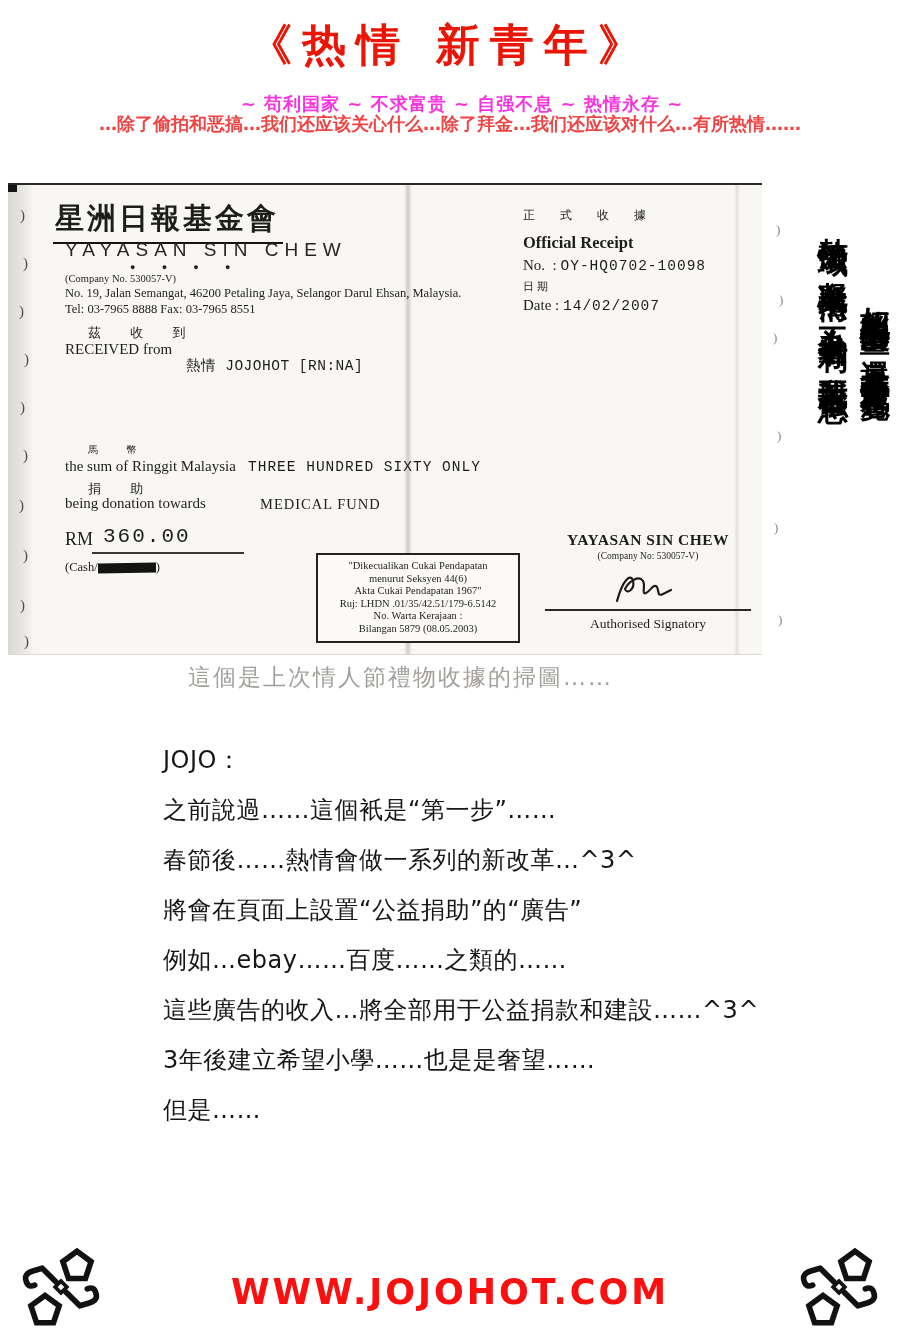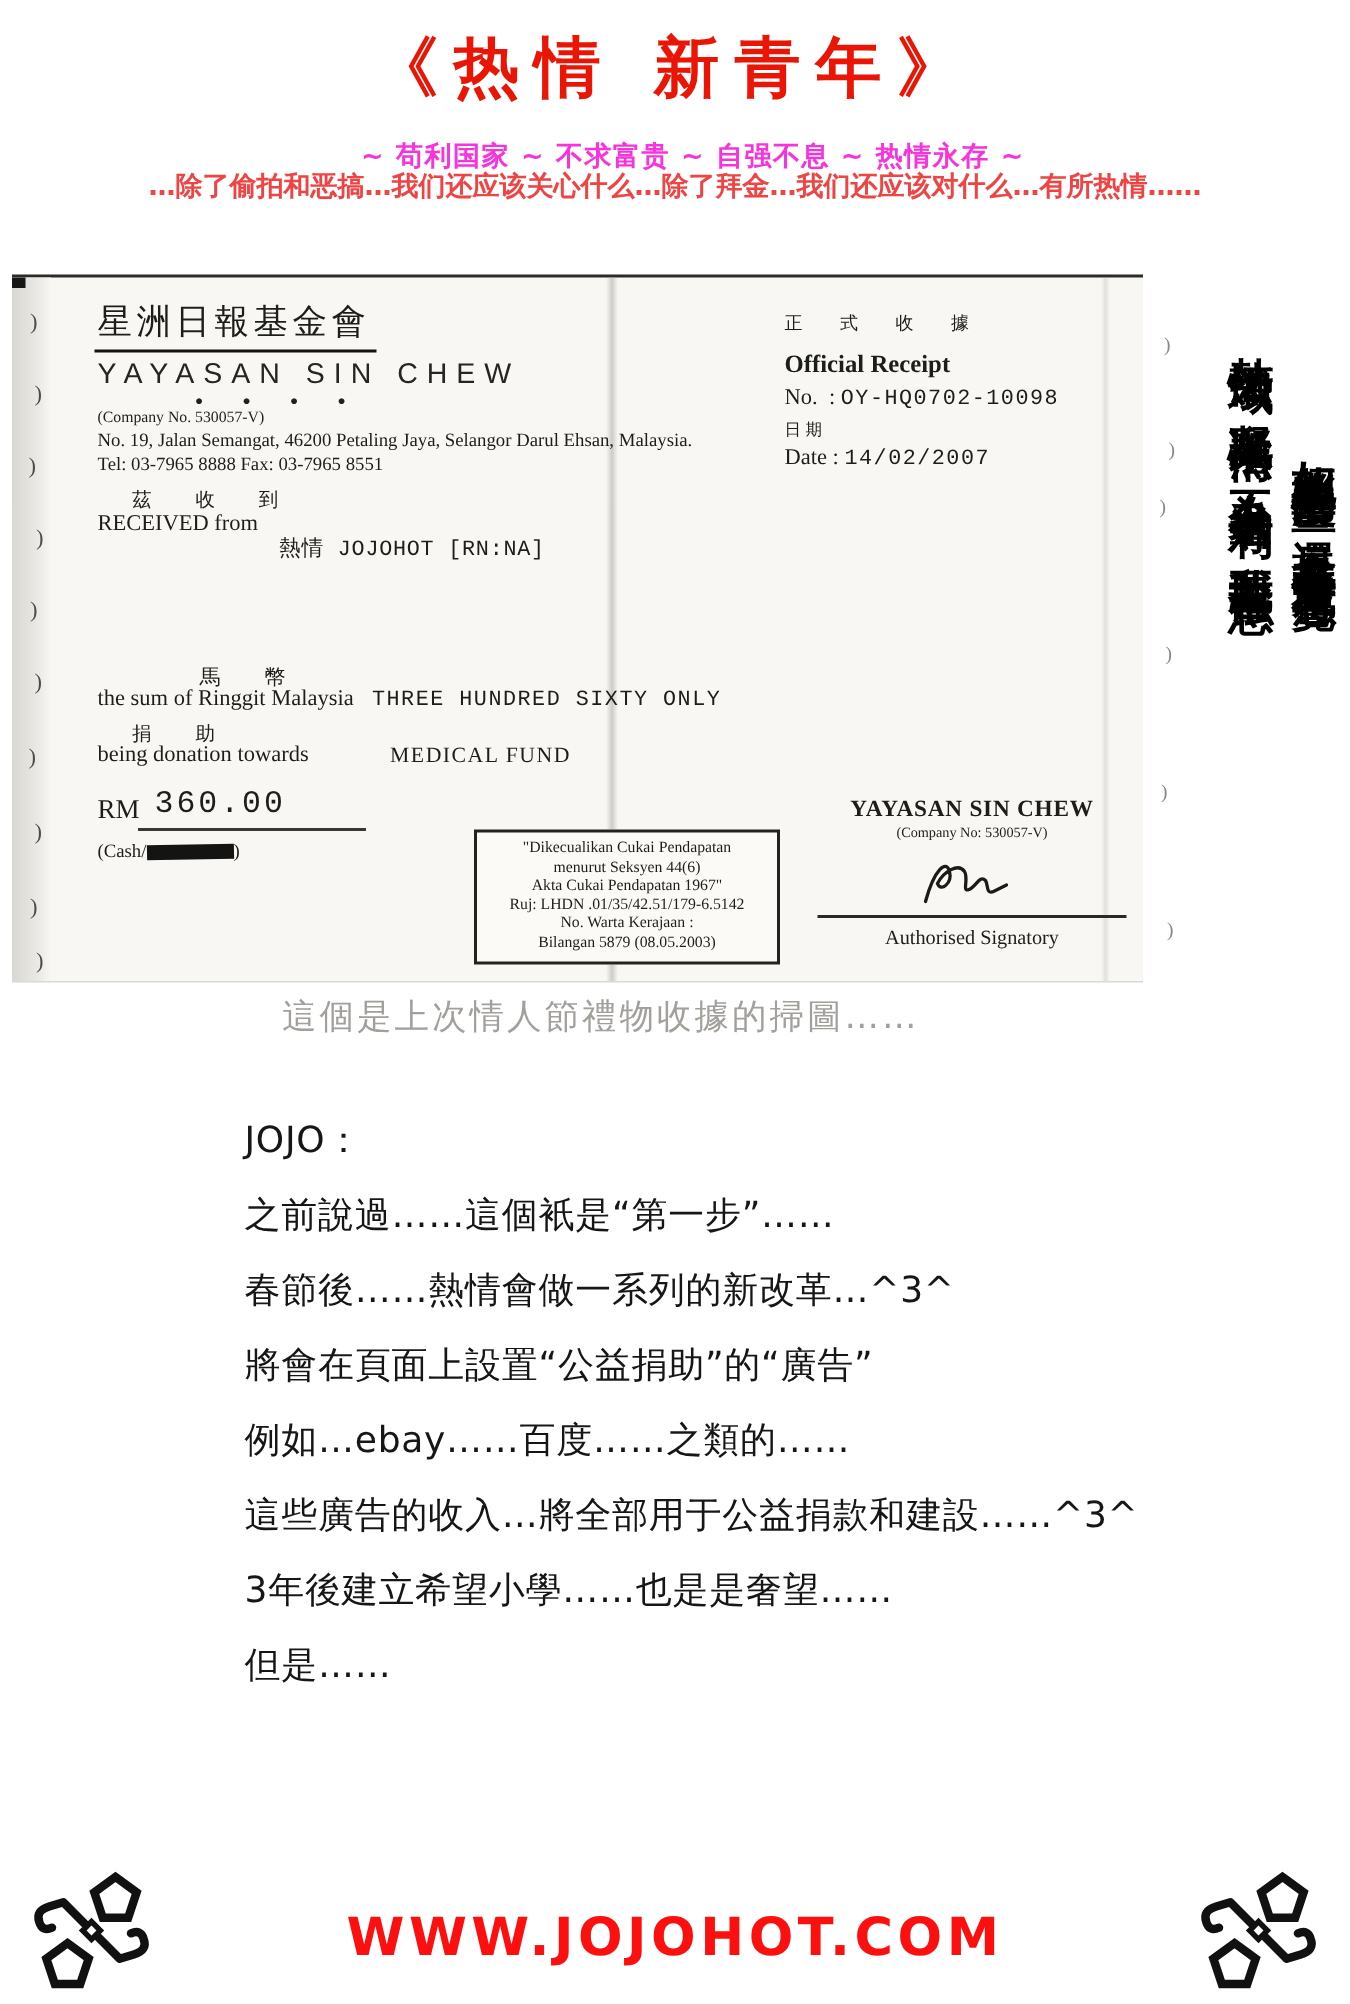--- a/index.html
+++ b/index.html
@@ -37,35 +37,35 @@
     background: linear-gradient(90deg, rgba(180,177,170,0) 0%, rgba(172,169,161,0.55) 50%, rgba(180,177,170,0) 100%);
   }
   .receipt .crease2 {
     position: absolute; left: 726px; top: 0; bottom: 0; width: 6px;
     background: linear-gradient(90deg, rgba(190,187,180,0) 0%, rgba(186,183,175,0.35) 50%, rgba(190,187,180,0) 100%);
   }
   .perf { position: absolute; font-size: 15px; color: #4d4c49; font-family: "Liberation Serif", serif; }
   .perf-r { position: absolute; font-size: 13px; color: #8a8883; font-family: "Liberation Serif", serif; }
 
   .org-cn {
-    position: absolute; left: 55px; top: 14px; font-size: 23px; font-weight: normal;
+    position: absolute; left: 45px; top: 14px; font-size: 29px; font-weight: bold;
     letter-spacing: 3px; border-bottom: 2px solid #15130f; padding: 0 4px 3px 2px;
     font-family: "DejaVu Serif", serif;
   }
   .org-en { position: absolute; left: 57px; top: 54px; font-size: 19px; letter-spacing: 6px; font-family: "Liberation Sans", sans-serif; color: #262521; }
   .logo-dots { position: absolute; left: 122px; top: 77px; font-size: 9px; letter-spacing: 12px; color: #21201c; }
   .company-no { position: absolute; left: 57px; top: 88px; font-size: 10.5px; }
   .org-address { position: absolute; left: 57px; top: 101px; font-size: 12.5px; text-align: right; }
   .org-tel { position: absolute; left: 57px; top: 117px; font-size: 12.5px; }
 
   .received-cn { position: absolute; left: 80px; top: 139px; font-size: 13px; letter-spacing: 13px; }
   .received-en { position: absolute; left: 57px; top: 156px; font-size: 15px; }
   .received-value { position: absolute; left: 178px; top: 171px; font-size: 14.5px; font-family: "Liberation Mono", "DejaVu Sans Mono", monospace; letter-spacing: 0.5px; }
 
-  .sum-cn { position: absolute; left: 80px; top: 258px; font-size: 14px; letter-spacing: 13px; margin-left: 45px; }
+  .sum-cn { position: absolute; left: 80px; top: 258px; font-size: 10px; letter-spacing: 13px; }
   .sum-en { position: absolute; left: 57px; top: 273px; font-size: 15px; }
   .sum-value { position: absolute; left: 240px; top: 274px; font-size: 14.5px; font-family: "Liberation Mono", "DejaVu Sans Mono", monospace; letter-spacing: 1px; }
   .don-cn { position: absolute; left: 80px; top: 295px; font-size: 13px; letter-spacing: 13px; }
   .don-en { position: absolute; left: 57px; top: 310px; font-size: 15px; }
   .don-value { position: absolute; left: 240px; top: 311px; font-size: 14.5px; font-family: Liberation Serif, serif; letter-spacing: 1px; margin-left: 12px; }
 
   .amount-label { position: absolute; left: 57px; top: 344px; font-size: 18px; }
   .amount-value { position: absolute; left: 95px; top: 340px; font-size: 21px; font-family: "Liberation Mono", "DejaVu Sans Mono", monospace; letter-spacing: 2px; }
   .amount-underline { position: absolute; left: 84px; top: 367px; width: 152px; border-top: 2px solid #3a3834; }
   .cash-row { position: absolute; left: 57px; top: 375px; font-size: 12.5px; }

